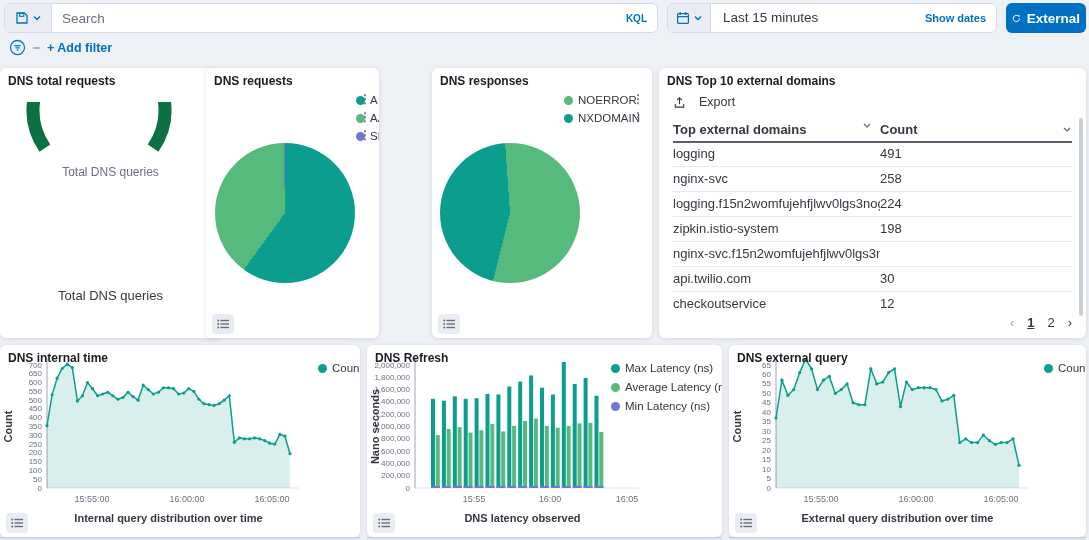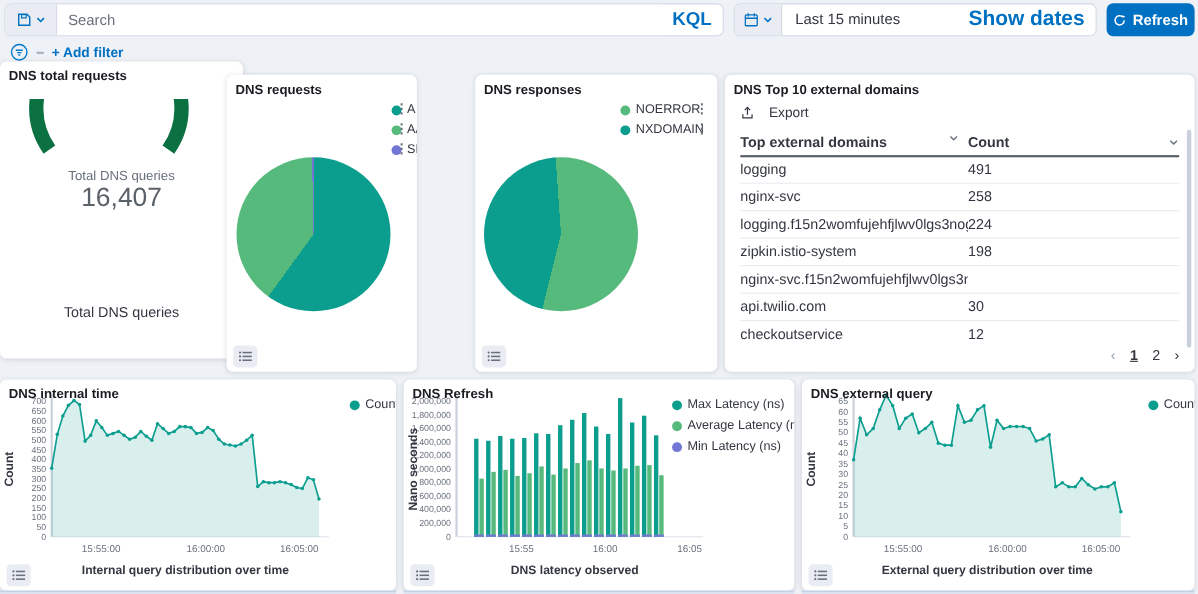--- a/index.html
+++ b/index.html
@@ -6,32 +6,32 @@
   body{width:1089px;height:540px;position:relative;overflow:hidden;background:#eef1f6;
        font-family:"Liberation Sans",sans-serif;color:#343741}
   
   .querybar{position:absolute;top:3px;left:4px;display:flex;gap:9px;align-items:center}
   .control{display:flex;height:30px;border:1px solid #d3dae6;border-radius:6px;background:#fff;overflow:hidden;box-sizing:border-box}
   .search-control{width:654px}
   .seg{background:#e9edf3;border-right:1px solid #d3dae6;display:flex;align-items:center;justify-content:center;gap:3px;cursor:pointer}
   .saved-seg{width:46px}.cal-seg{width:42px}
   .search-input{flex:1;border:0;outline:none;padding:0 10px;font-size:13.5px;color:#343741;font-family:inherit}
   .search-input::placeholder{color:#69707d}
-  .kql{align-self:center;padding:0 10px;color:#0071c2;font-weight:700;font-size:17px;cursor:pointer}
+  .kql{align-self:center;padding:0 10px;color:#0071c2;font-weight:700;font-size:10px;cursor:pointer}
   .date-control{width:330px}
   .time-text{flex:1;line-height:28px;padding:0 12px;font-size:13.5px;color:#343741;cursor:pointer}
-  .show-dates{line-height:28px;padding:0 10px;color:#0071c2;font-weight:600;font-size:19px;cursor:pointer}
+  .show-dates{line-height:28px;padding:0 10px;color:#0071c2;font-weight:600;font-size:11px;cursor:pointer}
   .refresh-btn{width:80px;height:30px;background:#0071c2;border:none;border-radius:6px;color:#fff;
       font-weight:600;font-size:13.5px;display:flex;align-items:center;justify-content:center;gap:6px;cursor:pointer;font-family:inherit}
   .filterbar{position:absolute;top:39px;left:9px;display:flex;align-items:center;gap:7px}
   .dash{width:7px;height:2px;background:#aab3c1;border-radius:1px}
   .add-filter{color:#0071c2;font-weight:600;font-size:12.5px;cursor:pointer}
   
   .panel{position:absolute;background:#fff;border-radius:6px;box-shadow:0 1px 5px rgba(20,30,50,.12);overflow:hidden}
-  #p1{left:0;top:56px;width:221px;height:270px}
+  #p1{left:0;top:68px;width:221px;height:270px}
   #p2{left:206px;top:68px;width:173px;height:270px}
   #p3{left:432px;top:68px;width:220px;height:270px}
   #p4{left:659px;top:68px;width:427px;height:270px}
   #p5{left:0;top:345px;width:360px;height:192px}
   #p6{left:367px;top:345px;width:355px;height:192px}
   #p7{left:729px;top:345px;width:357px;height:192px}
   .ptitle{position:absolute;left:8px;top:6px;font-size:12px;font-weight:700;color:#1a1c21;cursor:pointer;z-index:3}
   .strip{position:absolute;top:537px;height:3px;background:#dbe3f0;border-top:1px solid #bccde4}
   
   .gauge-svg{position:absolute;left:14px;top:34px}
@@ -98,42 +98,41 @@
       </svg>
     </div>
     <span class="time-text">Last 15 minutes</span>
     <span class="show-dates">Show dates</span>
   </div>
   <button class="refresh-btn">
     <svg width="13" height="13" viewBox="0 0 14 14">
       <path d="M12 7a5 5 0 1 1-1.5-3.6" fill="none" stroke="#fff" stroke-width="1.6"></path>
       <polygon points="9.6,1.1 10.5,4.3 13.3,3.1" fill="#fff"></polygon>
     </svg>
-    <span>Refresh</span>
+    <span>External</span>
   </button>
 </div>
 
 <div class="filterbar">
   <svg width="17" height="17" viewBox="0 0 16 16">
     <circle cx="8" cy="8" r="6.6" fill="none" stroke="#0079cc" stroke-width="1.2"></circle>
     <line x1="5" y1="6.3" x2="11" y2="6.3" stroke="#0079cc" stroke-width="1.2"></line>
     <line x1="6.1" y1="8.3" x2="9.9" y2="8.3" stroke="#0079cc" stroke-width="1.2"></line>
     <line x1="7.2" y1="10.3" x2="8.8" y2="10.3" stroke="#0079cc" stroke-width="1.2"></line>
   </svg>
   <span class="dash"></span>
   <span class="add-filter">+ Add filter</span>
 </div>
 
 <div class="panel" id="p1">
   <div class="ptitle">DNS total requests</div>
   <div class="gauge-svg"><svg width="170" height="150">
         <path d="M30.9 46.1 A66 66 0 1 1 139.1 46.1" fill="none" stroke="#0b7143" stroke-width="13"></path>
       </svg></div>
   <div class="gcenter">Total DNS queries</div>
-  <div class="gvalue">16,407</div>
   <div class="gbottom">Total DNS queries</div>
 </div>
 
 <div class="panel" id="p2">
   <div class="ptitle">DNS requests</div>
   <div class="leg" style="left:150px;top:26px">
     <span class="dot" style="background:#0b9e8f"></span>
     <span>A</span>
   </div>
   <div class="legmenu" style="right:8px;top:26px">⋮</div>

